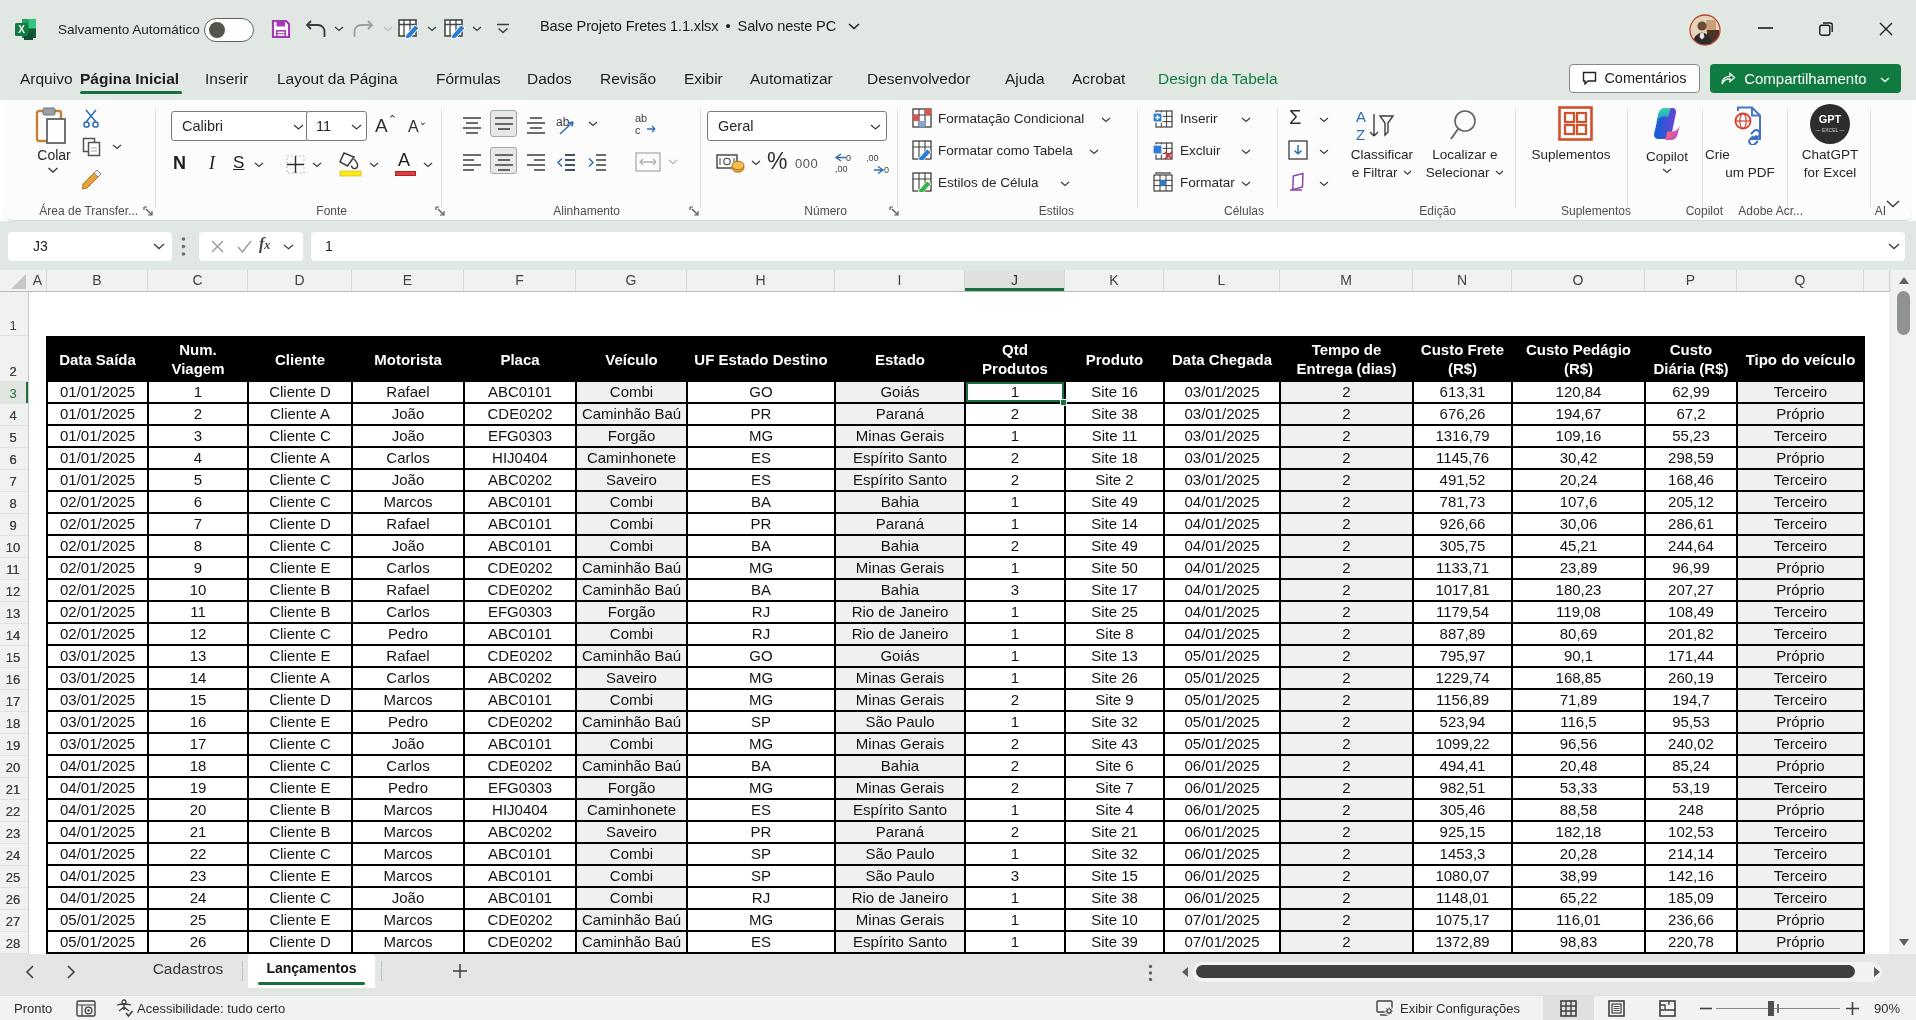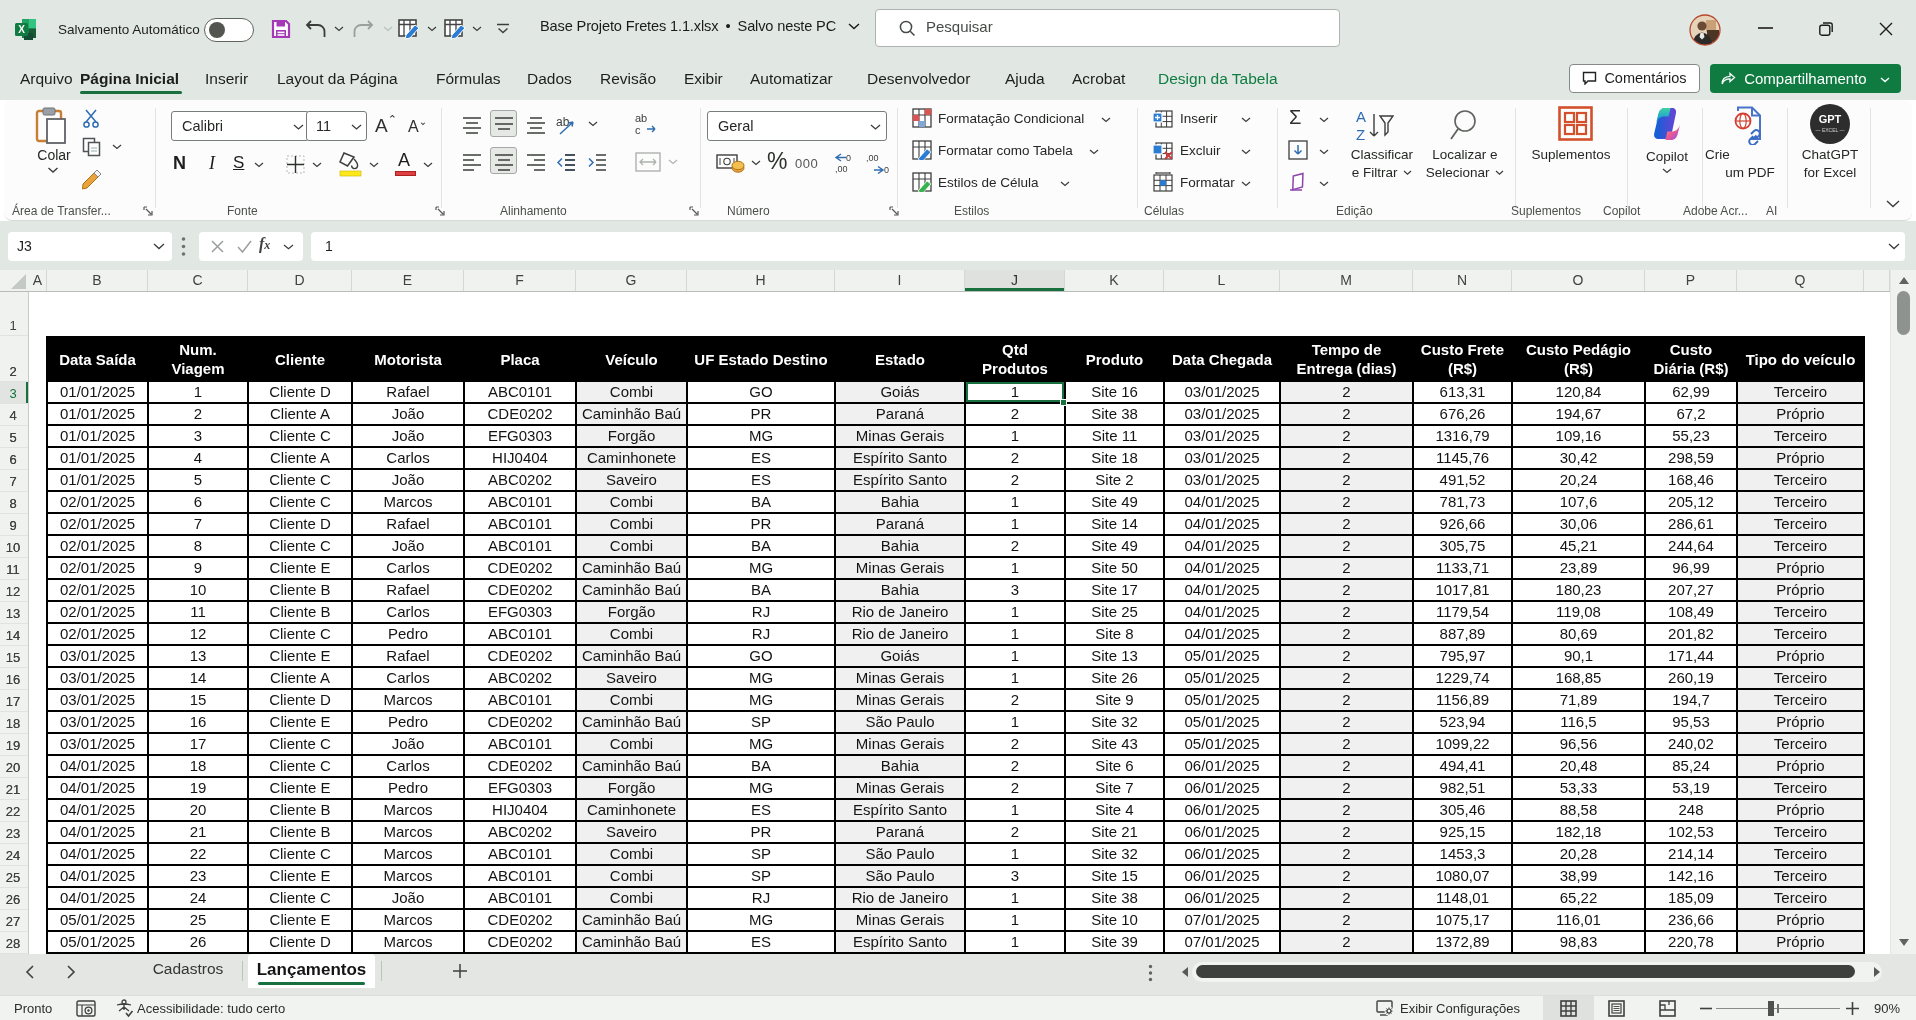--- a/index.html
+++ b/index.html
@@ -27,29 +27,29 @@
   
   #btn-coment { position:absolute; left:1569px; top:8px; width:131px; height:29px; background:#fff;
      border:1px solid #868a86; border-radius:4px; font-size:14.5px; color:#1d1d1d; line-height:27px; text-align:center; }
   #btn-share { position:absolute; left:1710px; top:8px; width:191px; height:29px; background:#0f7b40;
      border-radius:4px; font-size:15px; color:#fff; line-height:29px; text-align:center; }
 
   
   #ribbon { position:absolute; left:4px; top:100px; width:1908px; height:121px; background:#fbfcfb;
      border-radius:8px; border-bottom:1px solid #d7dbd7; }
   .rsep { position:absolute; top:8px; width:1px; height:100px; background:#e1e5e1; }
-  .rlabel { position:absolute; top:104px; height:14px; font-size:12px; color:#4c4f4c; text-align:left; line-height:14px; white-space:nowrap; }
+  .rlabel { position:absolute; top:104px; height:14px; font-size:12px; color:#4c4f4c; text-align:right; line-height:14px; white-space:nowrap; }
   .launcher { position:absolute; top:105px; width:12px; height:12px; }
   .rtext { position:absolute; font-size:13.5px; color:#262826; white-space:nowrap; }
   .combo { position:absolute; background:#fff; border:1px solid #777d78; border-radius:3px; }
   .selbox { position:absolute; background:#e6e8e6; border:1px solid #a5a9a5; border-radius:3px; }
 
   
   #fstrip { position:absolute; left:0; top:221px; width:1916px; height:49px; background:#e1e8e3; }
-  #namebox { position:absolute; left:8px; top:11px; width:164px; height:29px; background:#fff; border-radius:4px; font-size:14px; color:#1c1c1c; line-height:29px; padding-left:9px; }
+  #namebox { position:absolute; left:8px; top:11px; width:164px; height:29px; background:#fff; border-radius:4px; font-size:14px; color:#1c1c1c; line-height:29px; padding-left:25px; }
   #fxbox { position:absolute; left:199px; top:11px; width:104px; height:29px; background:#fff; border-radius:4px; }
   #finput { position:absolute; left:311px; top:11px; width:1594px; height:29px; background:#fff; border-radius:4px; font-size:14px; color:#1c1c1c; line-height:29px; padding-left:14px; }
 
   
   #colhdr { position:absolute; left:0; top:270px; width:1890px; height:22px; background:#f0f2f0; border-bottom:1px solid #b9bdb9; }
   .chc { position:absolute; top:0; height:21px; font-size:14px; color:#3f423f; text-align:center; line-height:21px; border-right:1px solid #d4d8d4; }
   .chc.csel { background:#dfe1df; box-shadow:inset 0 -3px 0 #17703e; color:#2e322e; }
   #rowhdrcol { position:absolute; left:0; top:292px; width:29px; height:662px; background:#f0f2f0; border-right:1px solid #c7cbc7; }
   .rh { position:absolute; left:0; width:28px; border-bottom:1px solid #e0e3e0; }
   .rh span { position:absolute; left:0; right:2px; bottom:2px; text-align:center; font-size:13px; color:#3f423f; line-height:15px; }
@@ -62,21 +62,21 @@
   table.xt { position:absolute; left:46px; top:336px; border-collapse:collapse; table-layout:fixed; }
   .xt th, .xt td { border:2px solid #000; text-align:center; vertical-align:middle; overflow:hidden; white-space:nowrap; }
   .xt th { background:#000; color:#fff; font-weight:bold; font-size:15px; line-height:19px; height:44px; padding:0; }
   .xt td { background:#fff; color:#141414; font-size:15px; height:20px; padding:0; line-height:20px; }
   .xt td.g { background:#f0f0f0; }
   .xt td.sel { box-shadow:inset 0 0 0 2px #17703e; }
 
   
   #tabbar { position:absolute; left:0; top:954px; width:1916px; height:41px; background:#e3e6e3; }
   #activetab { position:absolute; left:248px; top:0px; width:127px; height:34px; background:#fff; border-radius:4px 4px 0 0; }
-  #activetab .t { position:absolute; left:0; right:0; top:6px; text-align:center; font-weight:bold; font-size:17px; color:#141414; }
+  #activetab .t { position:absolute; left:0; right:0; top:6px; text-align:center; font-weight:bold; font-size:14px; color:#141414; }
   #activetab .u { position:absolute; left:10px; right:10px; top:28px; height:3px; background:#17703e; border-radius:2px; }
   #tab-cad { position:absolute; left:148px; top:6px; width:80px; text-align:center; font-size:15.5px; color:#343634; }
   #statusbar { position:absolute; left:0; top:995px; width:1916px; height:25px; background:#f1f3f1; border-top:1px solid #dbdedb; font-size:13px; color:#2c2e2c; }
 
   svg { display:block; }
 </style>
 </head>
 <body>
 <div id="stage">
 
@@ -133,27 +133,20 @@
         <path d="M1 1l4 3.5L9 1" stroke="#3b3d3b" stroke-width="1.2" fill="none"></path>
       </svg>
   <svg class="abs" style="left:496px;top:23px" width="14" height="12" viewBox="0 0 14 12">
     <path d="M1 1.5h12" stroke="#3b3d3b" stroke-width="1.5"></path>
     <path d="M2.5 5.5l4.5 4 4.5-4" stroke="#3b3d3b" stroke-width="1.4" fill="none"></path>
   </svg>
   <div id="doctitle">Base Projeto Fretes 1.1.xlsx • Salvo neste PC
     <svg style="display:inline-block;vertical-align:1px;margin-left:8px" width="12" height="7" viewBox="0 0 12 7">
           <path d="M1 1l5 4.6L11 1" stroke="#1b1b1b" stroke-width="1.4" fill="none"></path>
         </svg>
-  </div>
-  <div id="searchbox">
-    <svg class="mag" width="18" height="18" viewBox="0 0 18 18">
-          <circle cx="8" cy="8" r="5.6" fill="none" stroke="#444846" stroke-width="1.5"></circle>
-          <path d="M12.2 12.2L16.5 16.5" stroke="#444846" stroke-width="1.5"></path>
-        </svg>
-    <div class="ph">Pesquisar</div>
   </div>
   <svg class="abs" style="left:1689px;top:14px" width="32" height="32" viewBox="0 0 32 32">
     <defs>
           <clipPath id="avc">
             <circle cx="16" cy="16" r="15"></circle>
           </clipPath>
         </defs>
     <g clip-path="url(#avc)">
       <rect width="32" height="32" fill="#e6d4ba"></rect>
       <rect x="17" y="6" width="10" height="12" rx="1" fill="#c9a176"></rect>

